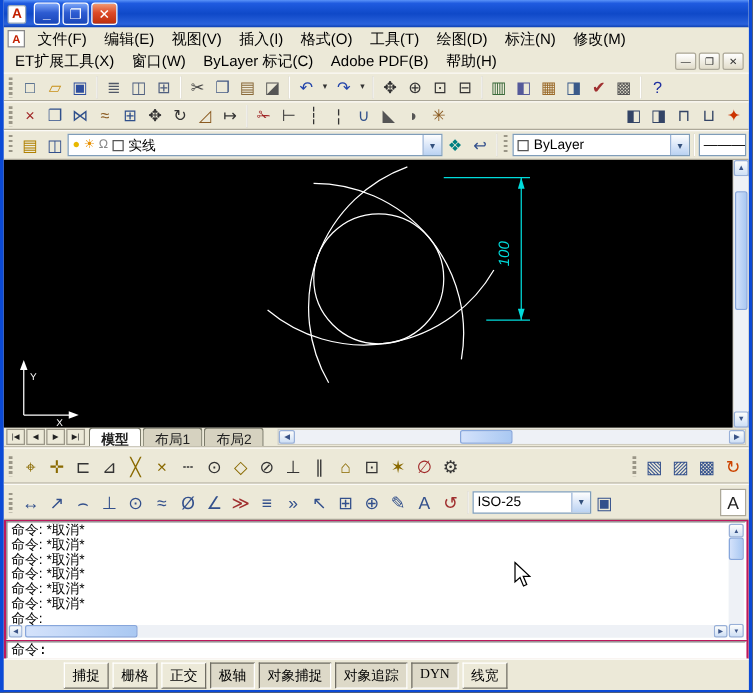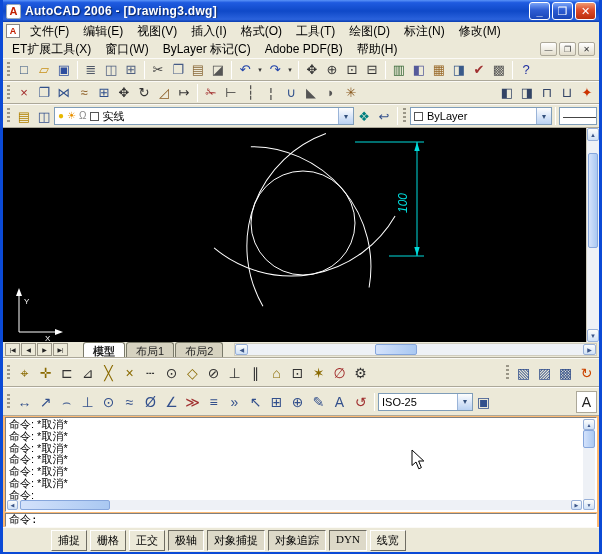--- a/index.html
+++ b/index.html
@@ -57,30 +57,30 @@
     border-radius:2px;font-size:6px;color:#3a5488;display:flex;align-items:center;justify-content:center;flex:0 0 13px;}
   .sb-btn.h{width:13px;height:100%;flex:0 0 13px;}
   .sb-track{flex:1;position:relative;background:#eef1f6;}
   .sb-thumb{position:absolute;background:linear-gradient(90deg,#d4e2fb,#a9c8f2);border:1px solid #86a6dc;border-radius:2px;}
 
   
   .tabs-row{height:16px;display:flex;align-items:stretch;background:#ece9d8;border-bottom:1px solid #aca899;}
   .tab-nav{display:flex;gap:1px;padding:1px 3px 1px 2px;align-items:center;}
   .tab-nav-btn{width:15px;height:13px;font-size:6px;background:#ece9d8;border:1px solid #9a9687;
     display:flex;align-items:center;justify-content:center;color:#222;}
-  .tabs{display:flex;align-items:center;margin-left:12px;}
+  .tabs{display:flex;align-items:center;}
   .tab{padding:1px 9px 0;font-size:11px;border:1px solid #7a7a6a;border-bottom:none;background:#d6d2c0;
     margin-right:1px;border-radius:3px 3px 0 0;height:15px;color:#222;}
   .tab.active{background:#fff;font-weight:bold;}
   .tabs-hscroll{flex:1;display:flex;align-items:center;height:13px;margin:1px 2px 1px 10px;background:#eef1f6;border:1px solid #d0cdbf;}
   .tabs-hscroll .sb-track{height:100%;}
   .tabs-hscroll .sb-thumb{top:0;height:100%;}
 
   
-  .cmd{height:111px;background:#fdba74;padding:1px 2px 0;}
+  .cmd{height:111px;background:#be185d;padding:1px 2px 0;}
   .cmd-box{position:relative;height:95px;background:#fff;border:1px solid;border-color:#808080 #fff #fff #808080;}
   .cmd-lines{position:absolute;top:1px;left:3px;right:15px;bottom:11px;overflow:hidden;
     font-family:"DejaVu Sans Mono","Liberation Mono",monospace;font-size:11px;line-height:11.8px;color:#000;}
   .cmd-hscroll{position:absolute;left:1px;right:14px;bottom:1px;height:10px;display:flex;background:#eef1f6;}
   .cmd-hscroll .sb-btn{width:11px;height:10px;flex:0 0 11px;font-size:5px;}
   .cmd-vscroll{position:absolute;top:1px;right:1px;bottom:1px;width:12px;display:flex;flex-direction:column;background:#eef1f6;}
   .cmd-vscroll .sb-btn{height:11px;flex:0 0 11px;font-size:5px;}
   .cmd-prompt{margin-top:1px;height:14px;background:#fff;border:1px solid;border-color:#808080 #fff #fff #808080;
     font-family:"DejaVu Sans Mono","Liberation Mono",monospace;font-size:11px;line-height:12px;padding-left:3px;color:#000;}
 
@@ -94,21 +94,20 @@
 
   .cursor-overlay{position:absolute;left:408px;top:449px;width:14px;height:22px;z-index:50;pointer-events:none;}
 </style>
 </head>
 <body>
 
 <div id="app">
 
   <div class="titlebar">
     <div class="app-icon">A</div>
-    <div class="title-text">AutoCAD 2006 - [Drawing3.dwg]</div>
     <div class="win-btn">_</div>
     <div class="win-btn">❐</div>
     <div class="win-btn close">✕</div>
   </div>
 
   <div class="menubar">
     <div class="dwg-icon">A</div>
     <div class="menu-list">
 
     <div class="menu-item">文件(F)</div>

